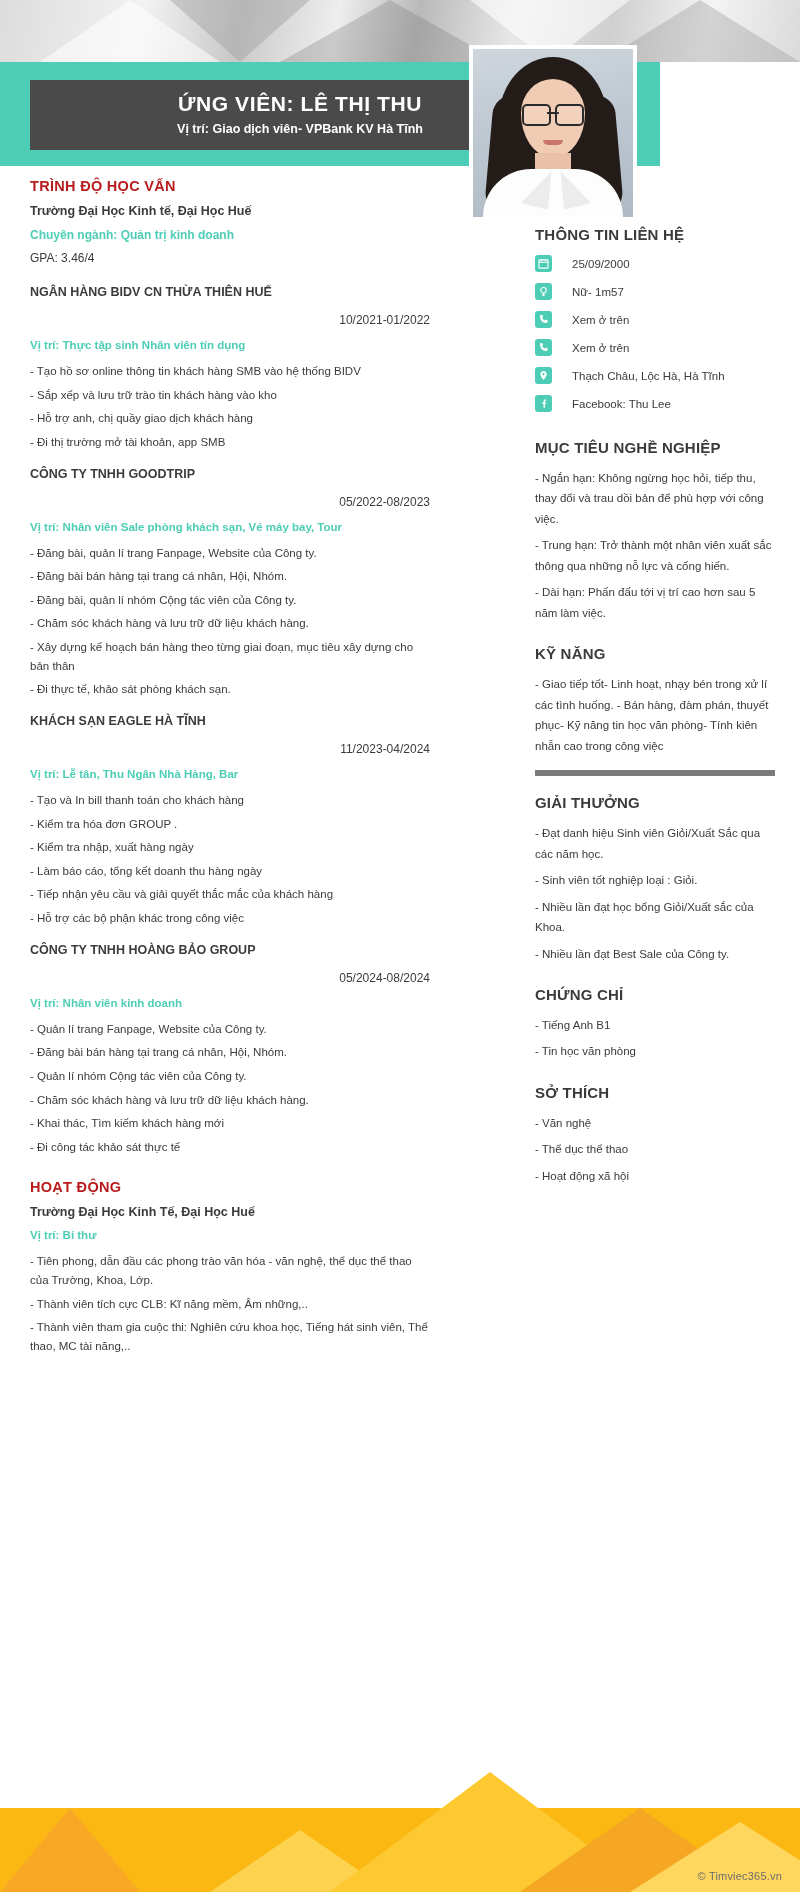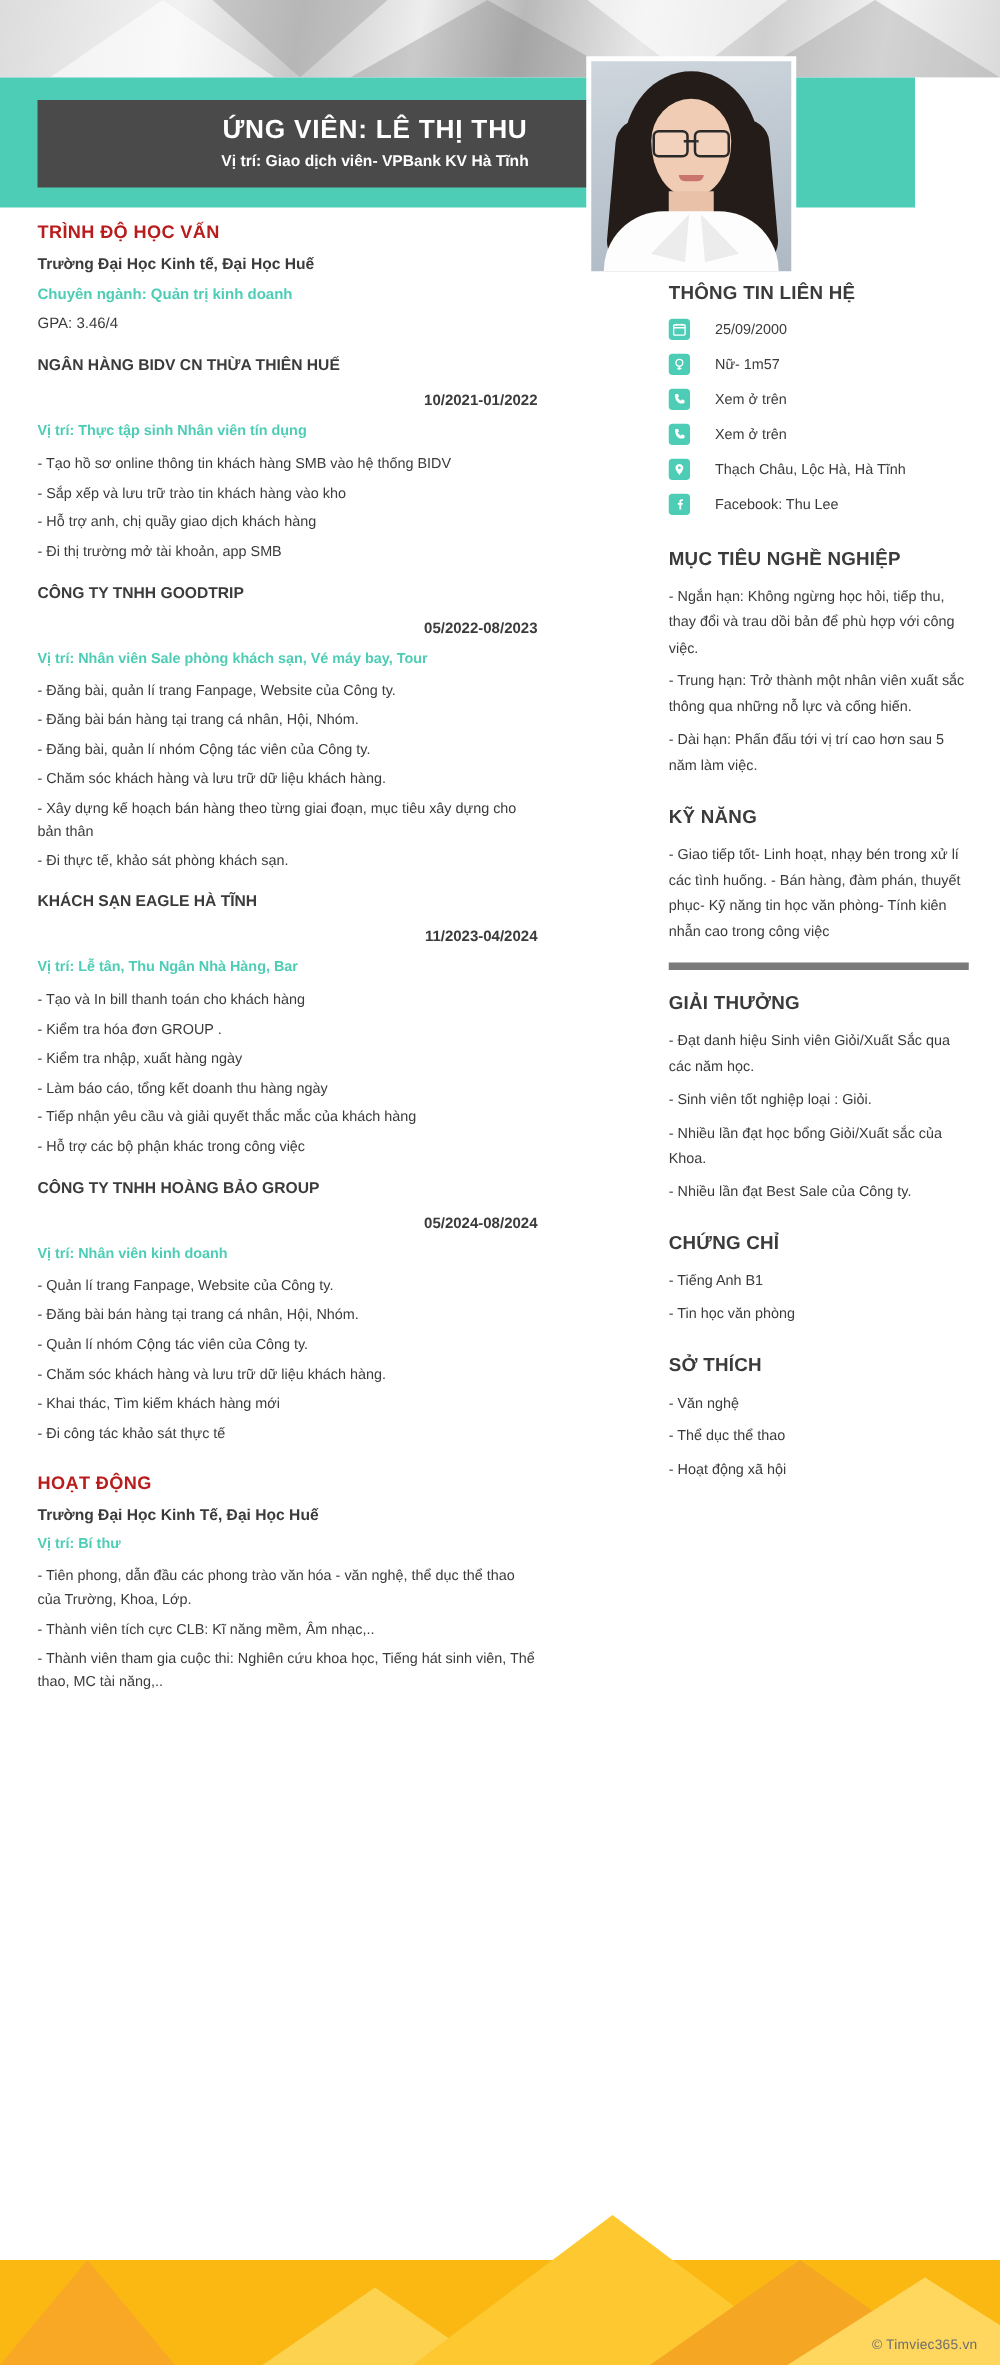--- a/index.html
+++ b/index.html
@@ -33,21 +33,21 @@
   .t1 { border-left: 90px solid transparent; border-right: 90px solid transparent; border-bottom: 62px solid rgba(255,255,255,.55); left: 40px; top: 0; }
   .t2 { border-left: 70px solid transparent; border-right: 70px solid transparent; border-top: 62px solid rgba(160,160,160,.45); left: 170px; top: 0; }
   .t3 { border-left: 110px solid transparent; border-right: 110px solid transparent; border-bottom: 62px solid rgba(120,120,120,.30); left: 280px; top: 0; }
   .t4 { border-left: 80px solid transparent; border-right: 80px solid transparent; border-top: 62px solid rgba(255,255,255,.6); left: 470px; top: 0; }
   .t5 { border-left: 100px solid transparent; border-right: 100px solid transparent; border-bottom: 62px solid rgba(150,150,150,.35); left: 600px; top: 0; }
 
   
   .header {
     position: absolute;
     top: 62px; left: 0;
-    width: 732px; height: 104px;
+    width: 660px; height: 104px;
     background: #4ecdb6;
   }
   .header .bar {
     position: absolute;
     top: 18px; left: 30px;
     width: 540px; height: 70px;
     background: #4a4a4a;
     display: flex;
     flex-direction: column;
     align-items: center;
@@ -193,21 +193,21 @@
 
   .job { margin-bottom: 4px; }
   .job-title {
     font-size: 12.5px;
     font-weight: bold;
     color: #3b3b3b;
     margin-bottom: 14px;
   }
   .job-date {
     font-size: 12px;
-    font-weight: bold;
+    font-weight: normal;
     color: #3b3b3b;
     text-align: right;
     margin-bottom: 12px;
   }
   .job-pos {
     font-size: 11.5px;
     font-weight: bold;
     color: #4ecdb6;
     margin-bottom: 11px;
   }
@@ -405,21 +405,21 @@
         <div class="bullet">- Khai thác, Tìm kiếm khách hàng mới</div>
         <div class="bullet">- Đi công tác khảo sát thực tế</div>
       </div>
 
       <div class="spacer-20"></div>
 
       <h2 class="section">HOẠT ĐỘNG</h2>
       <div class="school">Trường Đại Học Kinh Tế, Đại Học Huế</div>
       <div class="job-pos">Vị trí: Bí thư</div>
       <div class="bullet">- Tiên phong, dẫn đầu các phong trào văn hóa - văn nghệ, thể dục thể thao của Trường, Khoa, Lớp.</div>
-      <div class="bullet">- Thành viên tích cực CLB: Kĩ năng mềm, Âm nhạc,..</div>
+      <div class="bullet">- Thành viên tích cực CLB: Kĩ năng mềm, Âm những,..</div>
       <div class="bullet">- Thành viên tham gia cuộc thi: Nghiên cứu khoa học, Tiếng hát sinh viên, Thể thao, MC tài năng,..</div>
     </div>
 
     <div class="right-col">
 
       <h3 class="r-section">THÔNG TIN LIÊN HỆ</h3>
 
       <div class="contact-row">
         <span class="c-icon">
           <svg width="11" height="11" viewBox="0 0 12 12">

